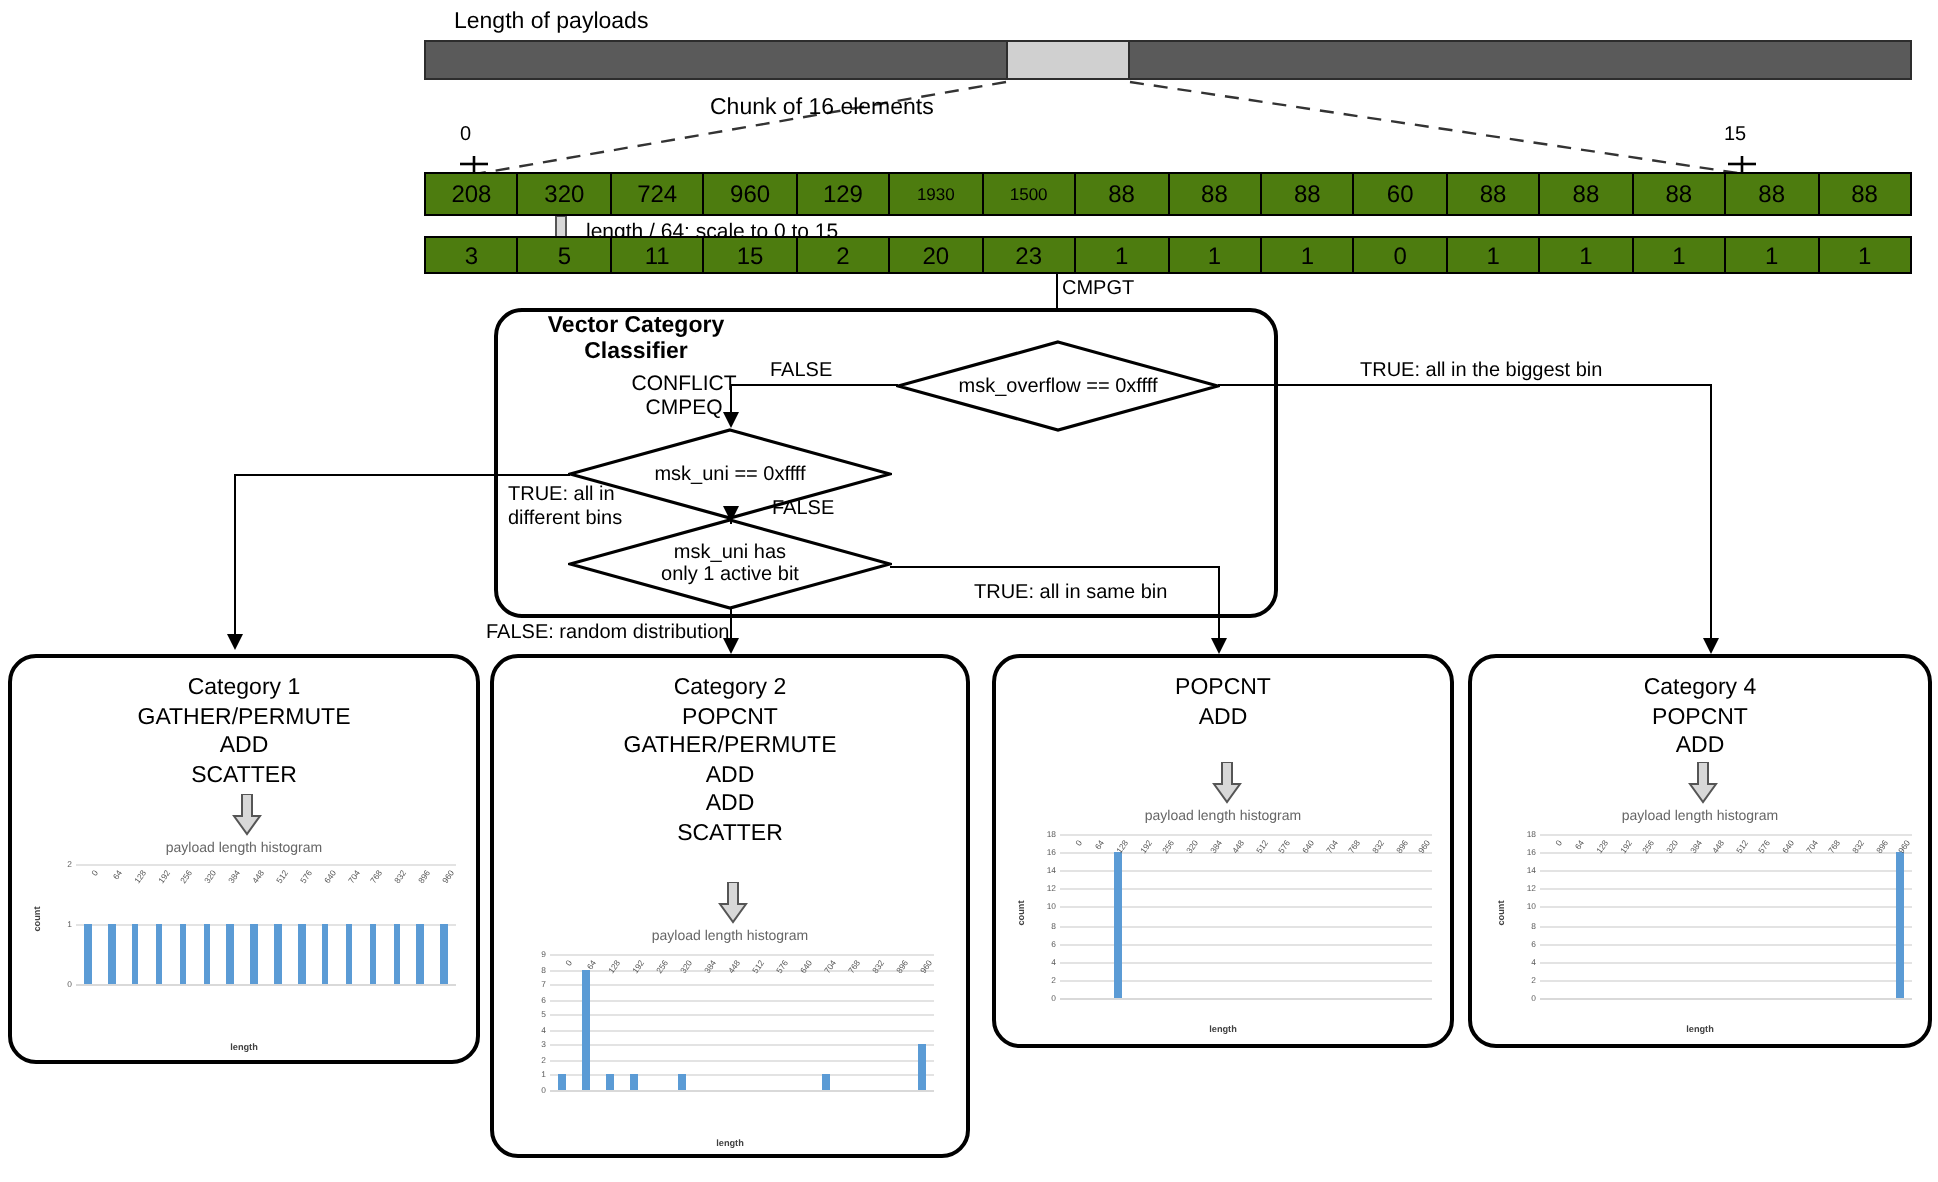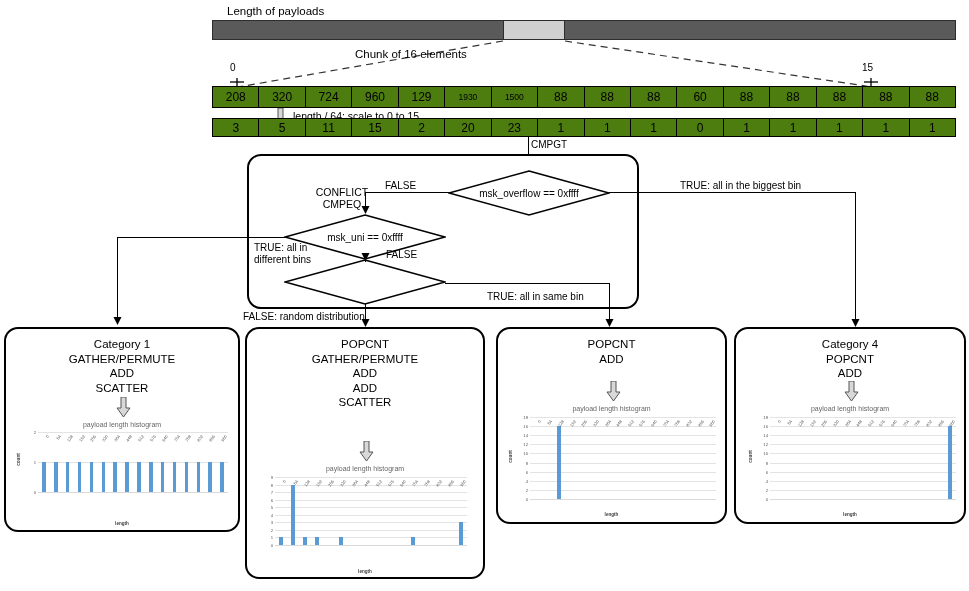--- a/index.html
+++ b/index.html
@@ -142,20 +142,24 @@
     </div>
 
   <div class="abs" id="cmpgt-label">CMPGT</div>
 
   <div class="ln lnv abs" style="left:528px;top:137px;height:33px;"></div>
   <svg class="abs" style="left:523px;top:163px;width:11px;height:10px">
     <polygon points="5.5,9 1.5,1 9.5,1" fill="#000"></polygon>
   </svg>
 
   <div class="abs" id="classifier"></div>
+  <div class="abs" id="classifier-title">
+    <span>Vector Category</span><br>
+    <span>Classifier</span>
+  </div>
   <div class="abs" id="conflict-label">
     <span>CONFLICT</span><br>
     <span>CMPEQ</span>
   </div>
 
   <div class="diamond abs" style="left:448px;top:170px;width:162px;height:46px">
     <svg width="162" height="46" viewBox="0 0 162 46">
       <polygon points="81,1 161,23 81,45 1,23" fill="#fff" stroke="#000" stroke-width="1.6"></polygon>
     </svg>
   </div>
@@ -165,20 +169,26 @@
     <svg width="162" height="46" viewBox="0 0 162 46">
       <polygon points="81,1 161,23 81,45 1,23" fill="#fff" stroke="#000" stroke-width="1.6"></polygon>
     </svg>
   </div>
   <div class="dlabel" style="left:284px;top:214px;width:162px;height:46px">msk_uni == 0xffff</div>
 
   <div class="diamond abs" style="left:284px;top:259px;width:162px;height:46px">
     <svg width="162" height="46" viewBox="0 0 162 46">
       <polygon points="81,1 161,23 81,45 1,23" fill="#fff" stroke="#000" stroke-width="1.6"></polygon>
     </svg>
+  </div>
+  <div class="dlabel" style="left:284px;top:259px;width:162px;height:46px">
+    <div>
+      <span>msk_uni has</span><br>
+      <span>only 1 active bit</span>
+    </div>
   </div>
 
   <div class="ln lnh abs" style="left:365px;top:192px;width:84px;"></div>
   <div class="ln lnv abs" style="left:365px;top:192px;height:20px;"></div>
   <svg class="abs" style="left:360px;top:205px;width:11px;height:10px">
     <polygon points="5.5,9 1.5,1 9.5,1" fill="#000"></polygon>
   </svg>
   <div class="flabel abs" style="left:385px;top:180px;">FALSE</div>
 
   <div class="ln lnh abs" style="left:609px;top:192px;width:247px;"></div>
@@ -269,20 +279,21 @@
         <div class="xtick" style="left: 146.312px; width: 16px;">832</div>
         <div class="xtick" style="left: 158.188px; width: 16px;">896</div>
         <div class="xtick" style="left: 170.062px; width: 16px;">960</div>
       </div>
     <div class="ytitle" style="left:6px;top:128px;">count</div>
     <div class="xtitle" style="top:192px;">length</div>
   </div>
 
   <div class="catbox" style="left:245px;top:327px;width:240px;height:252px">
     <div class="cathead" style="top:8px">
+      <div>Category 2</div>
       <div>POPCNT</div>
       <div>GATHER/PERMUTE</div>
       <div>ADD</div>
       <div>ADD</div>
       <div>SCATTER</div>
     </div>
     <svg class="abs bigarrow" style="left:112px;top:112px" viewBox="0 0 15 21">
       <polygon points="5,0 10,0 10,11 14,11 7.5,20 1,11 5,11" fill="#d8d8d8" stroke="#555" stroke-width="1"></polygon>
     </svg>
     <div class="chart-cap" style="top:136px">payload length histogram</div>

